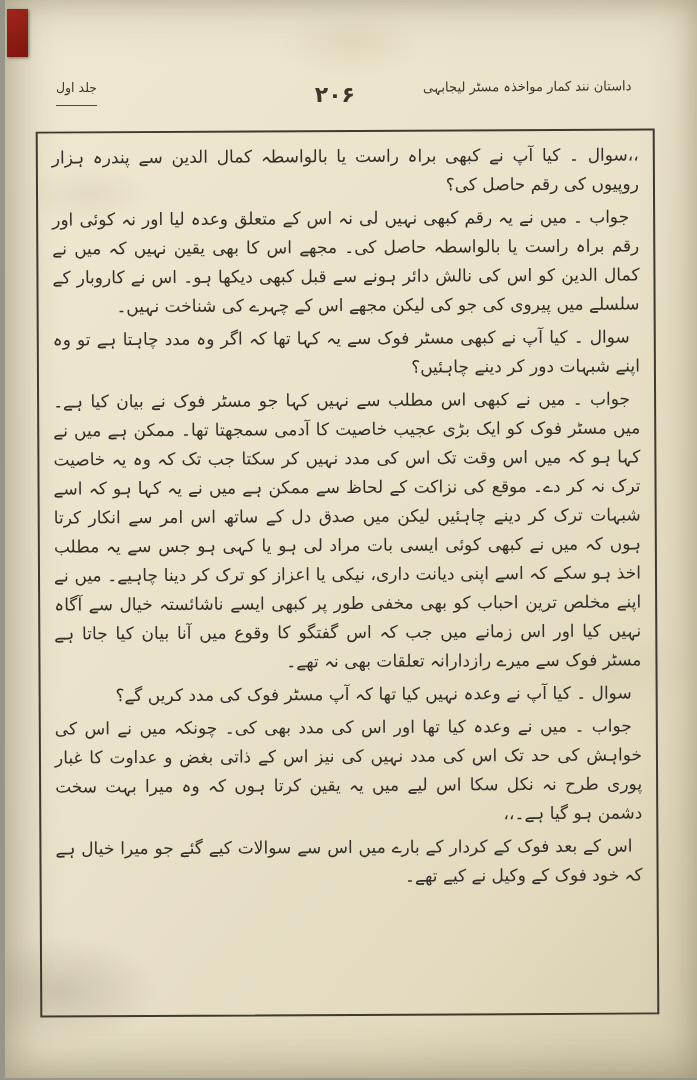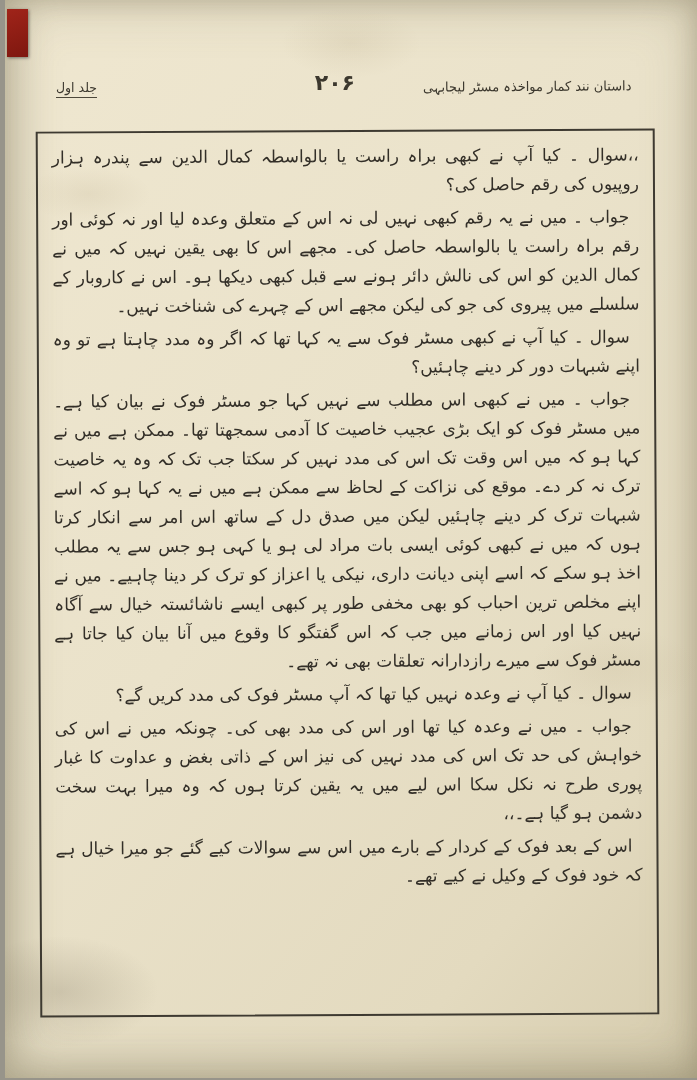--- a/index.html
+++ b/index.html
@@ -33,26 +33,26 @@
   .header {
     position: absolute; top: 70px; left: 42px; right: 42px; height: 38px;
     direction: rtl; color: #3c382e;
   }
   .header-title {
     position: absolute; right: 24px; top: 9px;
     font-size: 13px; letter-spacing: .3px; white-space: nowrap;
     transform: rotate(-0.4deg);
   }
   .header-pagenum {
-    position: absolute; right: 300px; top: 0;
+    position: absolute; right: 300px; top: 12px;
     font-size: 22px; font-weight: bold;
   }
   .header-volume {
     position: absolute; left: 14px; top: 10px;
-    font-size: 12.5px; padding-bottom: 2px;
+    font-size: 12.5px; padding-bottom: 10px;
     border-bottom: 1px solid #4c473a;
   }
   .textbox {
     position: absolute; left: 38px; top: 130px; right: 40px; bottom: 64px;
     border: 2px solid #3e3a31;
     transform: rotate(-0.3deg);
     padding: 10px 14px 8px 14px;
     direction: rtl;
     color: #332f28;
     font-size: 17px; line-height: 29px;

